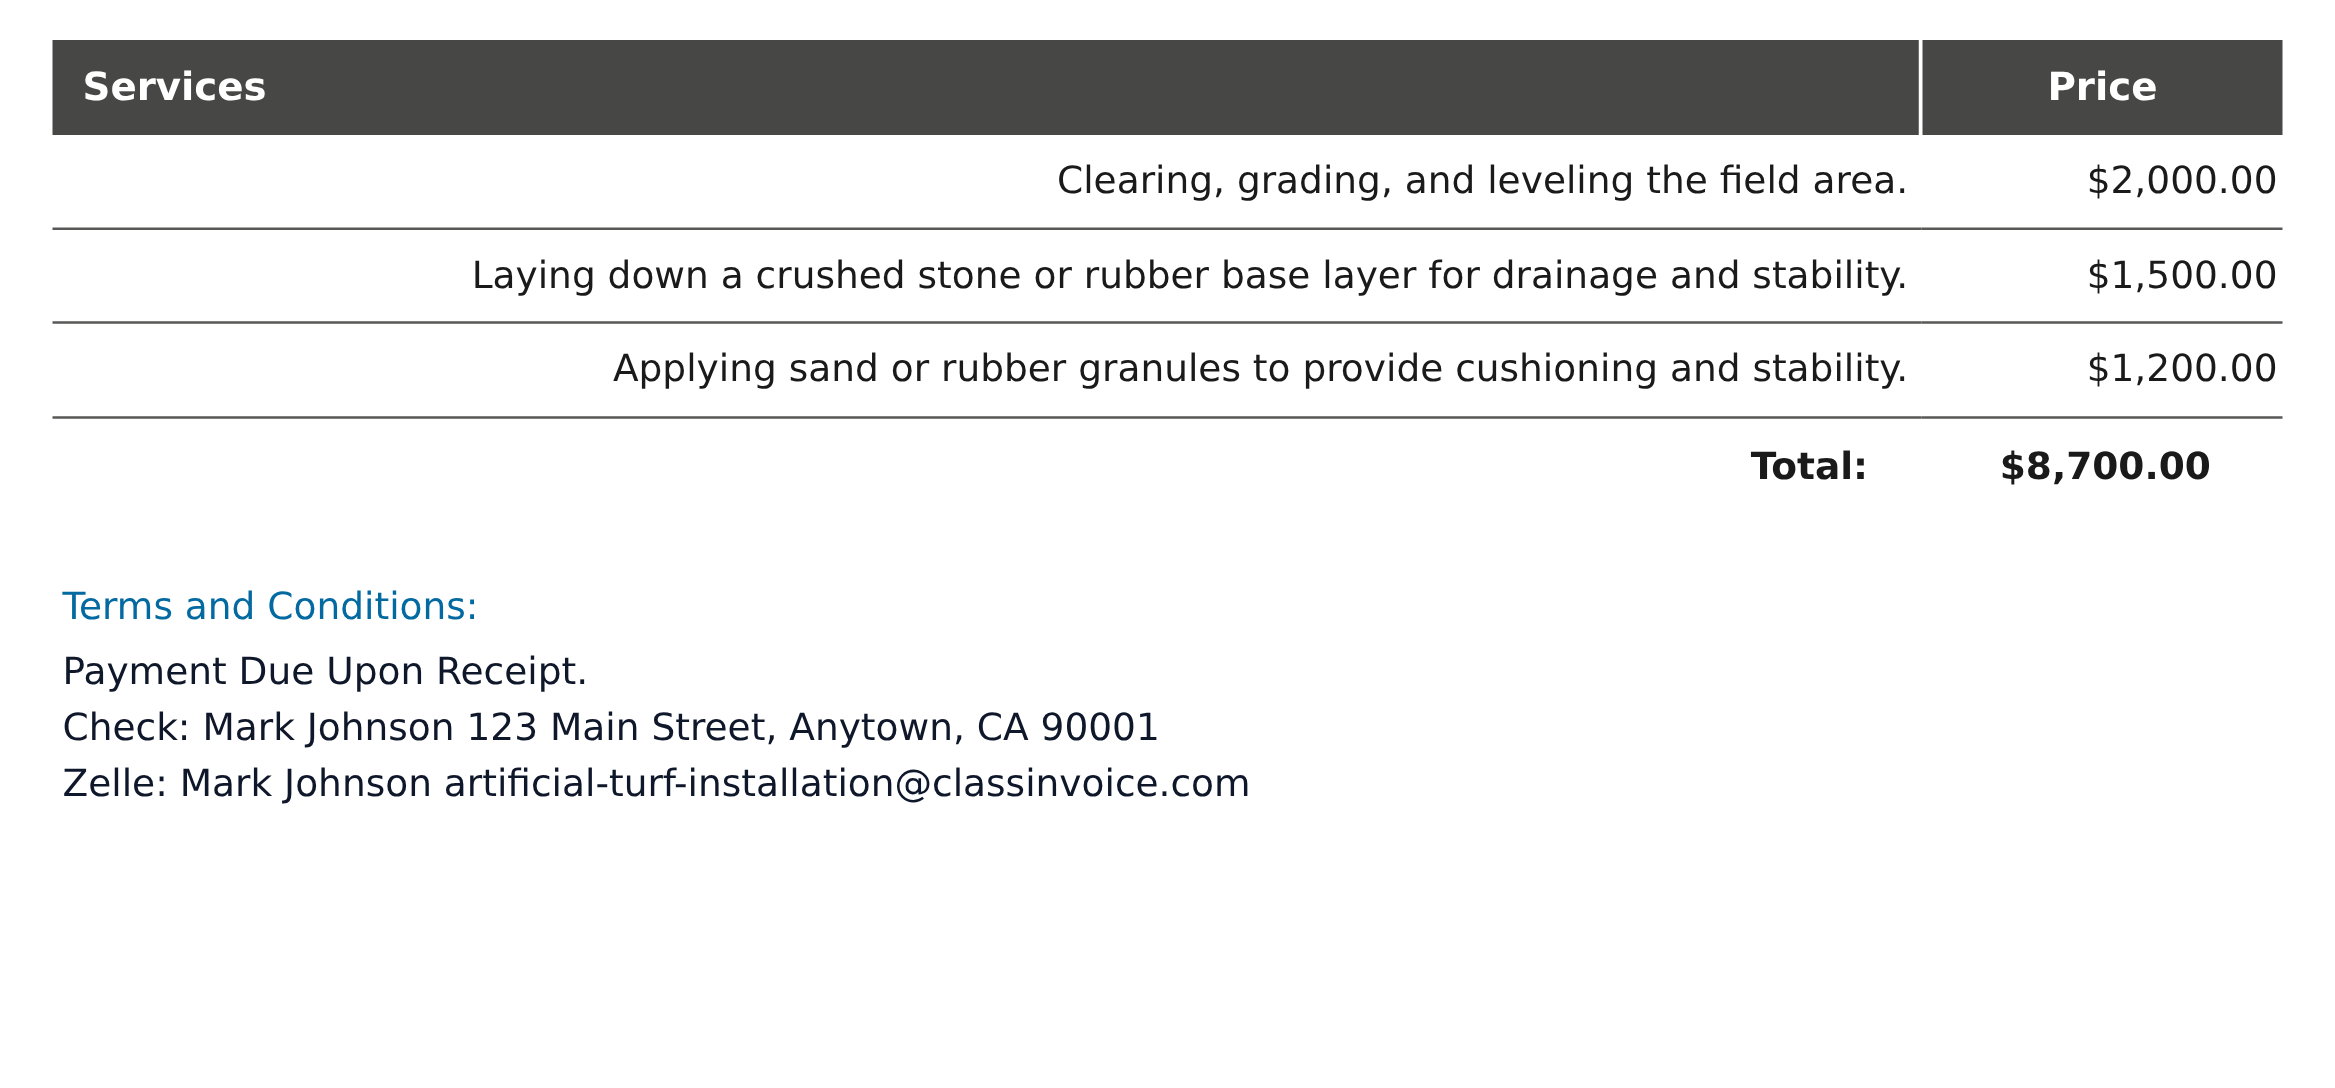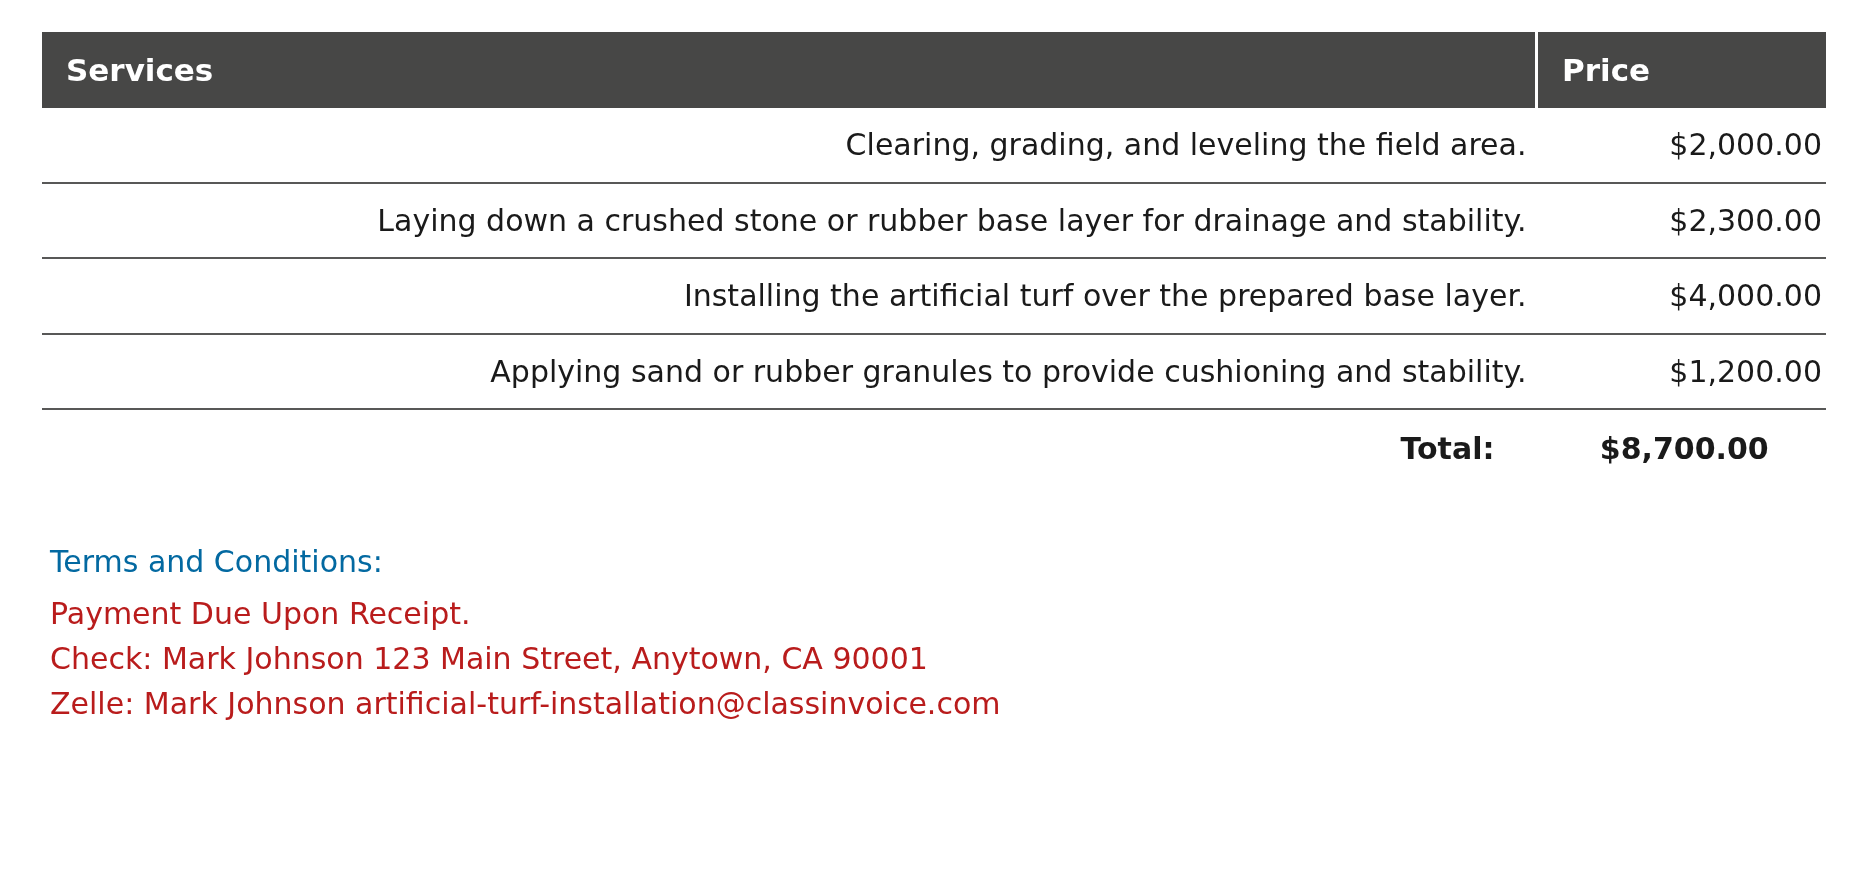--- a/index.html
+++ b/index.html
@@ -36,21 +36,21 @@
     font-weight: bold;
     padding: 18px 24px;
     height: 40px;
     vertical-align: middle;
   }
   .invoice-table thead th.col-services {
     text-align: left;
     border-right: 3px solid #ffffff;
   }
   .invoice-table thead th.col-price {
-    text-align: left;
+    text-align: center;
     width: 240px;
   }
 
   .invoice-table tbody td {
     font-size: 30px;
     padding: 18px 10px 18px 10px;
     border-bottom: 2px solid #585857;
     vertical-align: middle;
     line-height: 1.25;
   }
@@ -84,21 +84,21 @@
     margin-top: 58px;
     padding-left: 8px;
   }
   .terms-heading {
     font-size: 30px;
     color: #0369a1;
     margin-bottom: 12px;
   }
   .terms-line {
     font-size: 30px;
-    color: #b91c1c;
+    color: #0f172a;
     line-height: 1.5;
     white-space: nowrap;
   }
 </style>
 </head>
 <body>
 
 <div class="page">
 
   <table class="invoice-table">
@@ -110,27 +110,23 @@
     </thead>
     <tbody>
 
       <tr>
         <td class="cell-service">Clearing, grading, and leveling the field area.</td>
         <td class="cell-price">$2,000.00</td>
       </tr>
 
       <tr>
         <td class="cell-service">Laying down a crushed stone or rubber base layer for drainage and stability.</td>
-        <td class="cell-price">$2,300.00</td>
+        <td class="cell-price">$1,500.00</td>
       </tr>
 
-      <tr>
-        <td class="cell-service">Installing the artificial turf over the prepared base layer.</td>
-        <td class="cell-price">$4,000.00</td>
-      </tr>
 
       <tr>
         <td class="cell-service">Applying sand or rubber granules to provide cushioning and stability.</td>
         <td class="cell-price">$1,200.00</td>
       </tr>
 
       <tr class="total-row">
         <td class="cell-total-label">Total:</td>
         <td class="cell-total-amount">$8,700.00</td>
       </tr>

